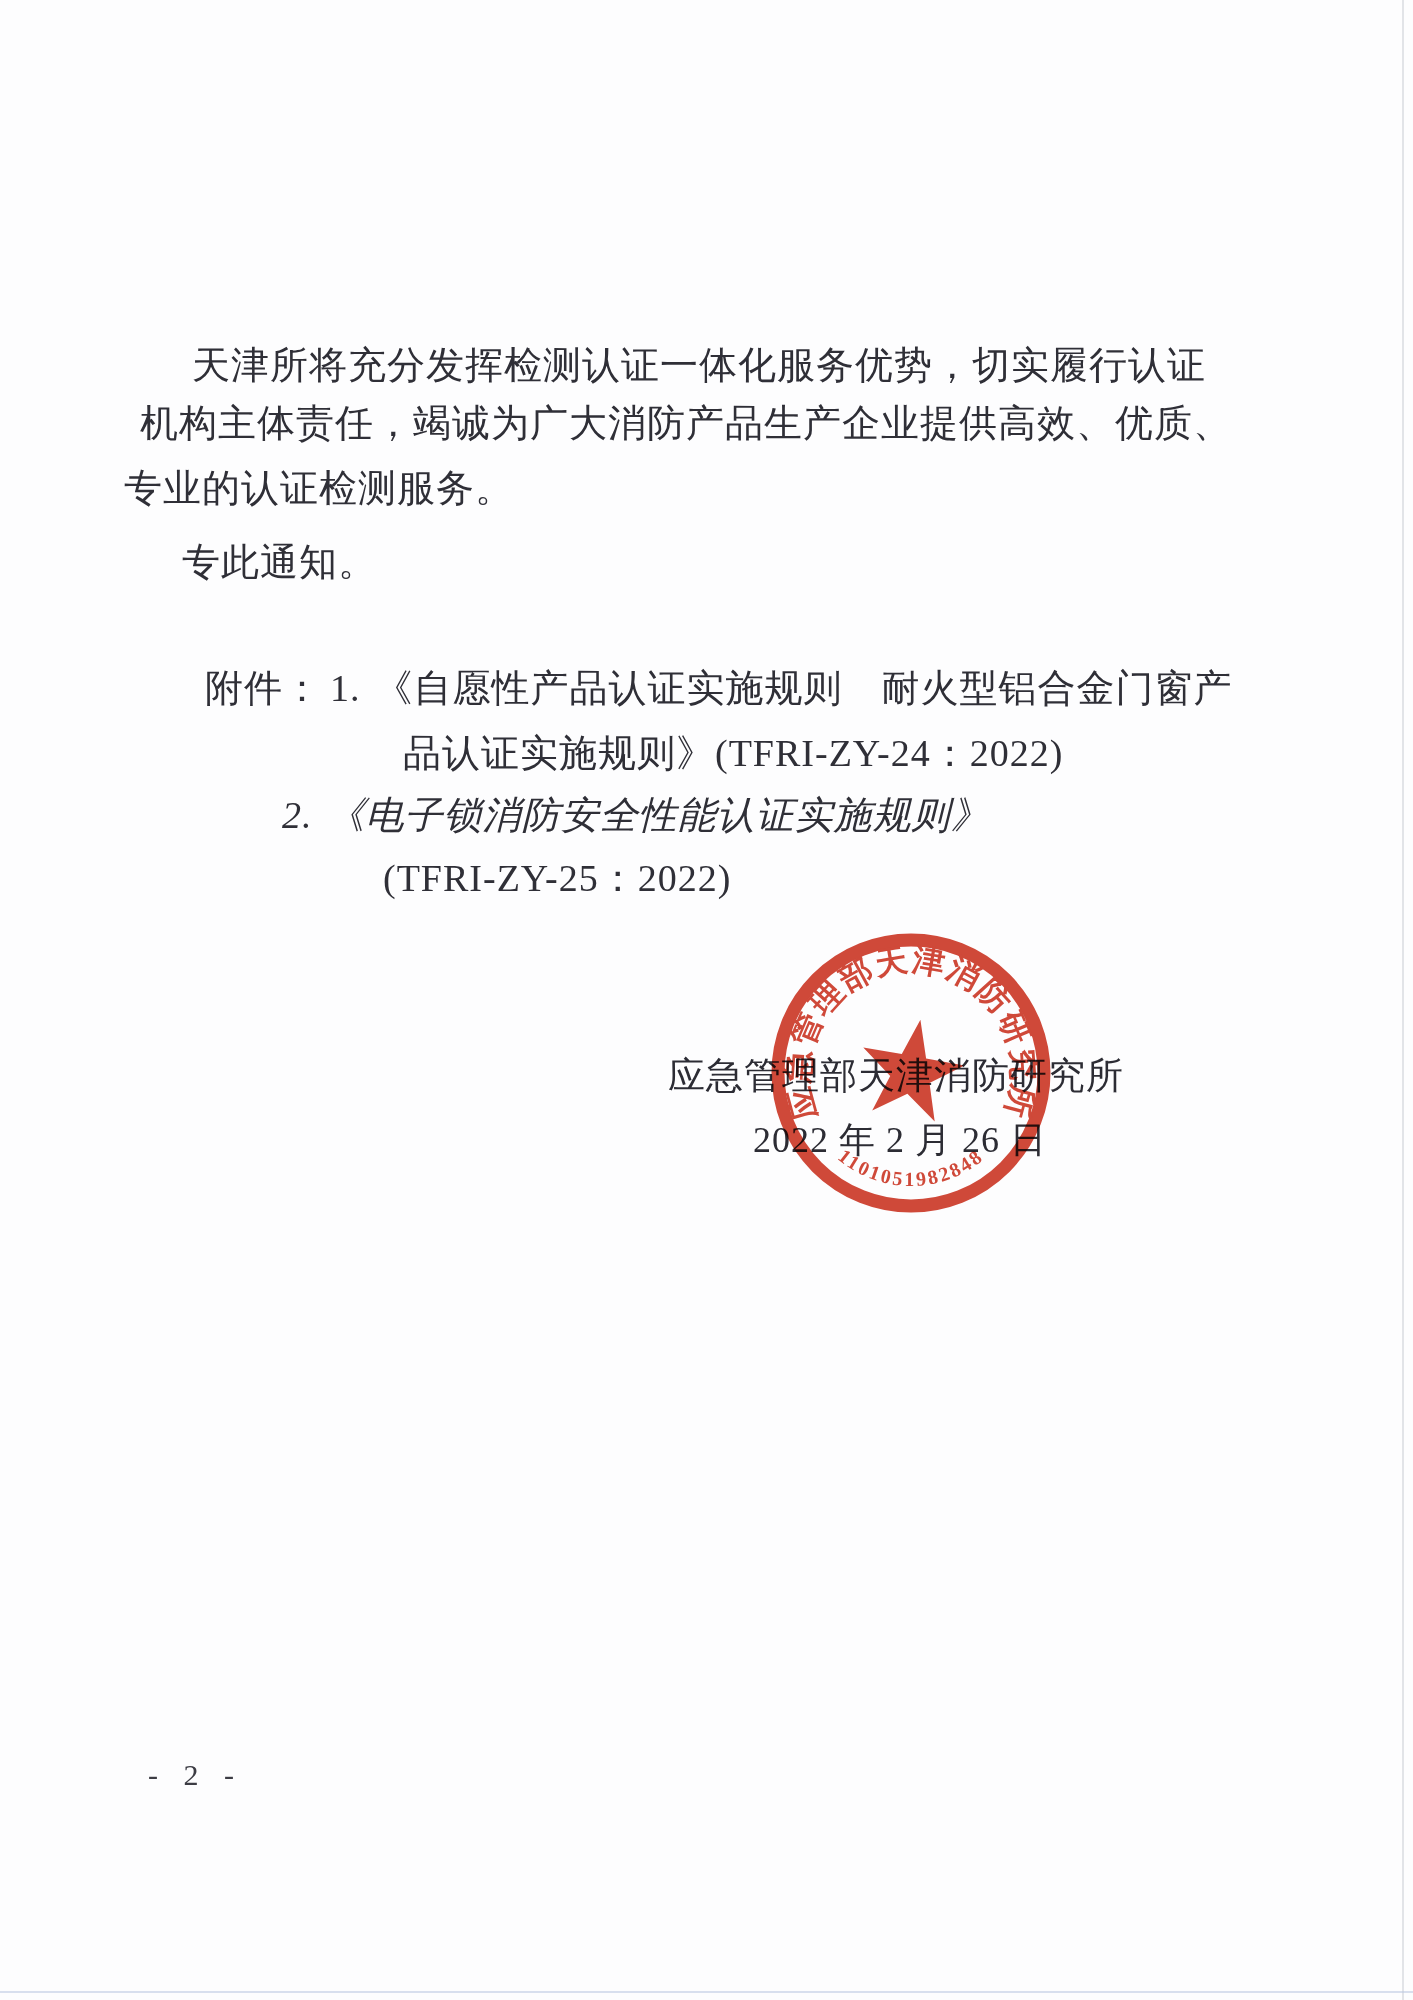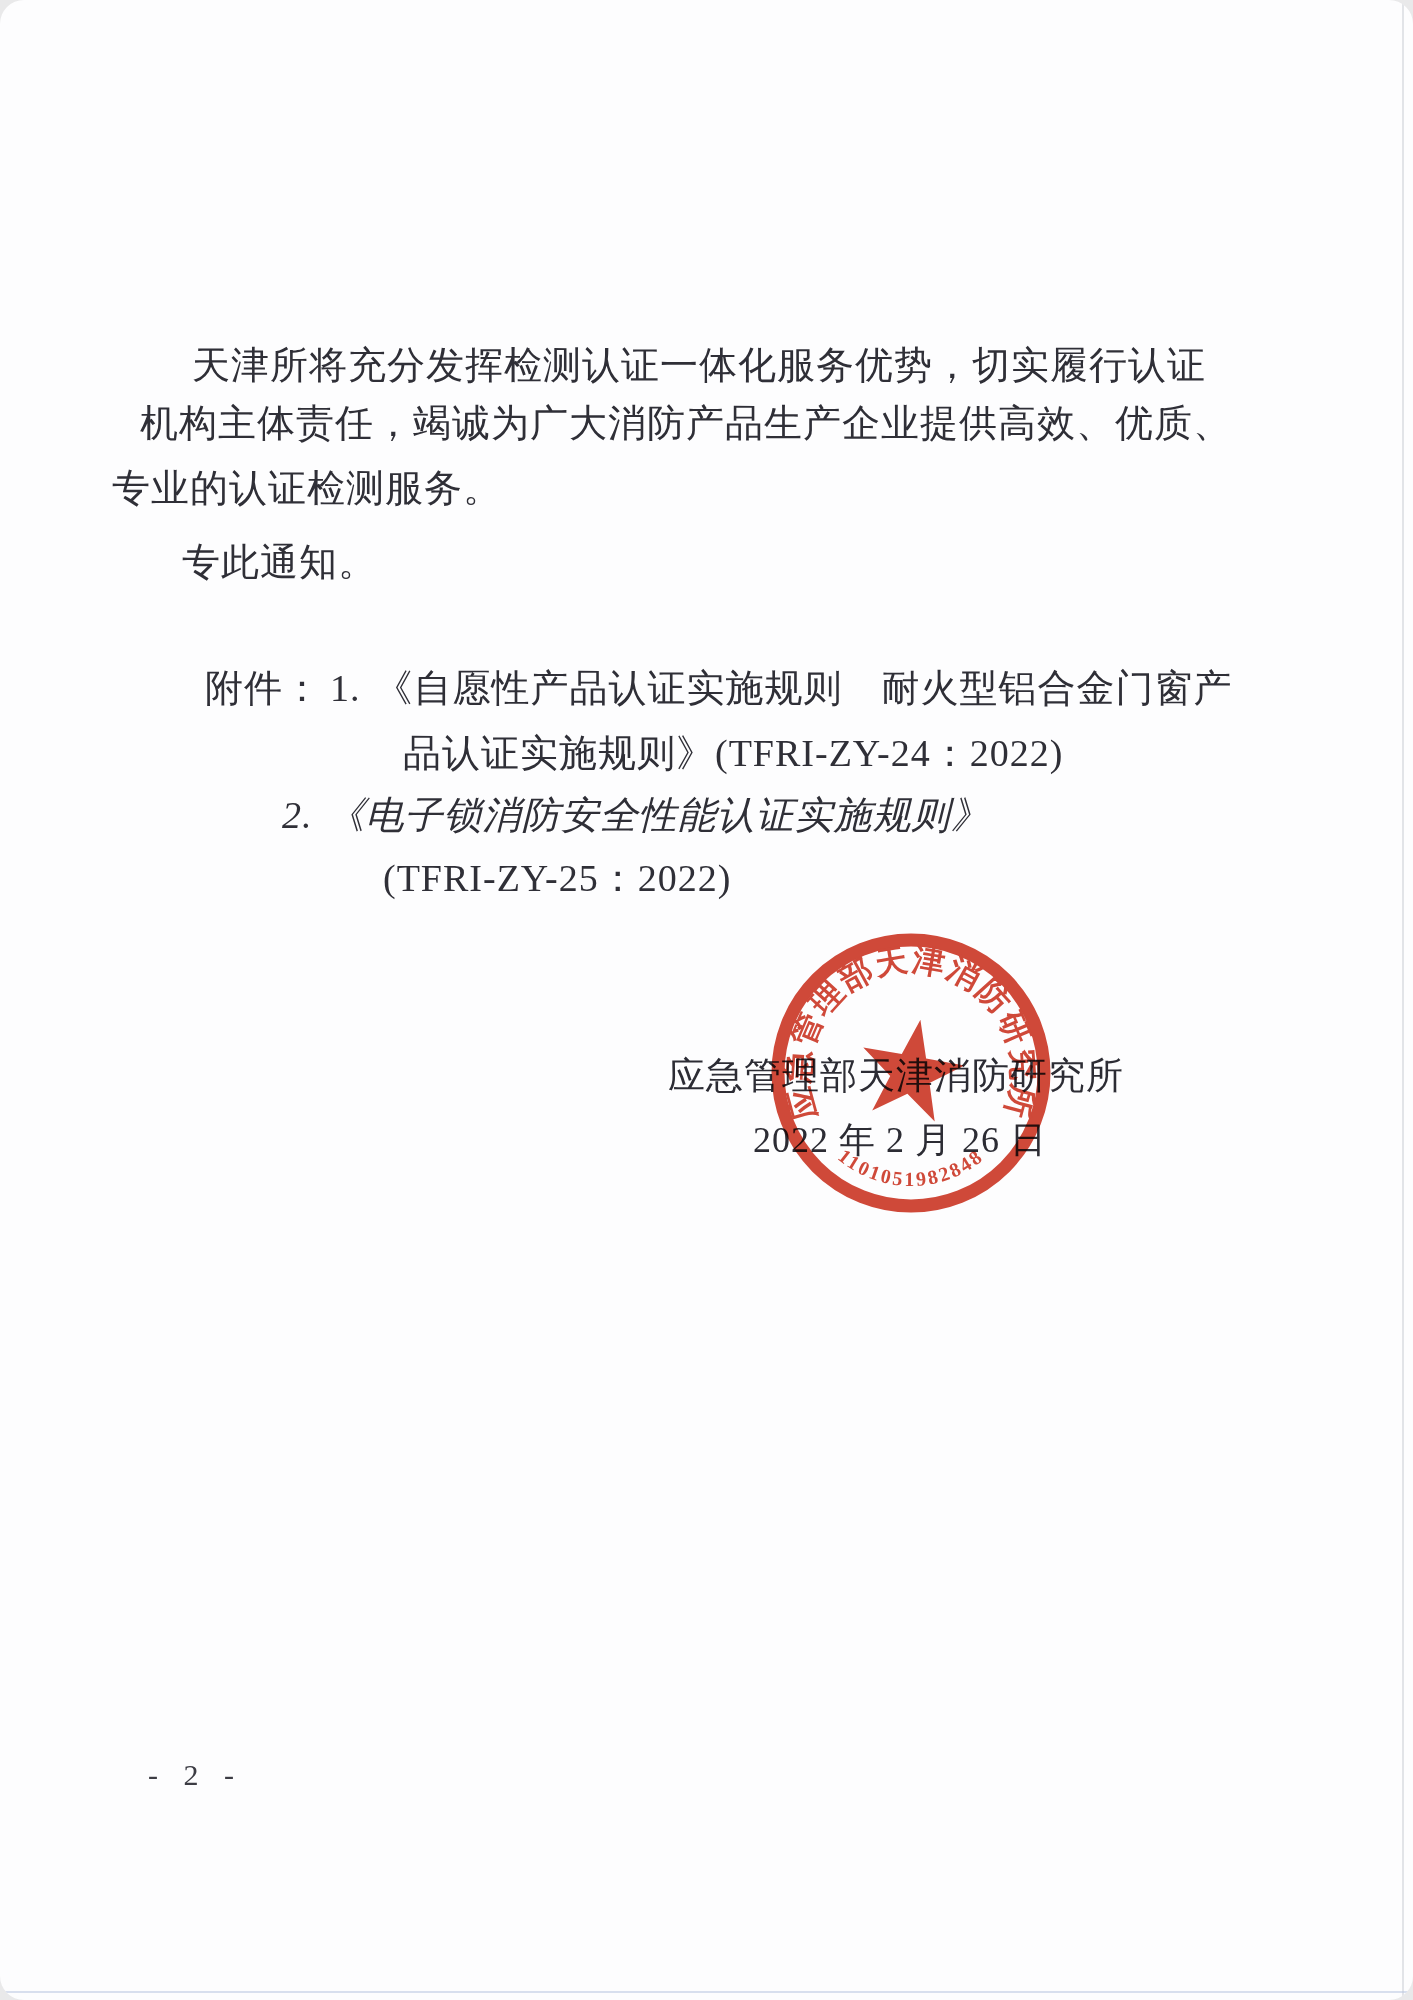--- a/index.html
+++ b/index.html
@@ -5,21 +5,20 @@
   html, body { margin: 0; padding: 0; background: #e9e9ea; }
   .page {
     position: relative;
     width: 1413px;
     height: 2000px;
     margin: 0 auto;
     background: #fdfdfe;
     overflow: hidden;
     font-family: "Liberation Serif", "DejaVu Serif", serif;
     color: #2f2f37;
-    border-radius: 24px;
   }
   .doc-line {
     position: absolute;
     font-size: 38px;
     line-height: 1.25;
     letter-spacing: 1px;
     white-space: nowrap;
     color: #2f2f37;
   }
   .doc-line .num { margin-right: 14px; }
@@ -66,21 +65,21 @@
     background: #b9c6e0; opacity: 0.55;
   }
 </style>
 </head>
 <body>
 
 <div class="page">
 
   <div class="doc-line" style="left:192px; top:342px;">天津所将充分发挥检测认证一体化服务优势，切实履行认证</div>
   <div class="doc-line" style="left:140px; top:400px;text-align:center;">机构主体责任，竭诚为广大消防产品生产企业提供高效、优质、</div>
-  <div class="doc-line" style="left:112px; top:465px;">专业的认证检测服务。</div>
+  <div class="doc-line" style="left:124px; top:465px;">专业的认证检测服务。</div>
   <div class="doc-line" style="left:182px; top:539px;">专此通知。</div>
 
   <div class="doc-line" style="left:205px; top:665px;text-align:right;">
     <span class="att-label">附件：</span><span class="num">1.</span><span>《自愿性产品认证实施规则　耐火型铝合金门窗产</span>
   </div>
   <div class="doc-line" style="left:383px; top:730px;margin-left:20px;">品认证实施规则》(TFRI-ZY-24：2022)</div>
   <div class="doc-line" style="left:282px; top:792px;font-style:italic;">
     <span class="num">2.</span><span>《电子锁消防安全性能认证实施规则》</span>
   </div>
   <div class="doc-line" style="left:383px; top:855px;">(TFRI-ZY-25：2022)</div>

